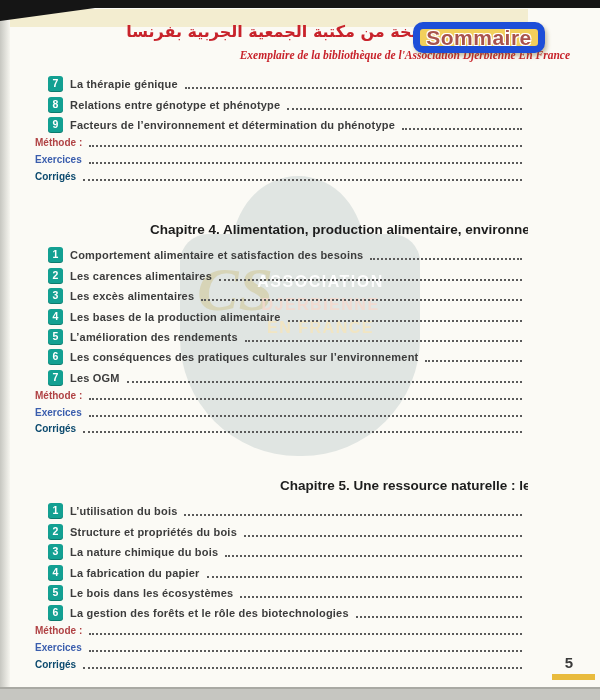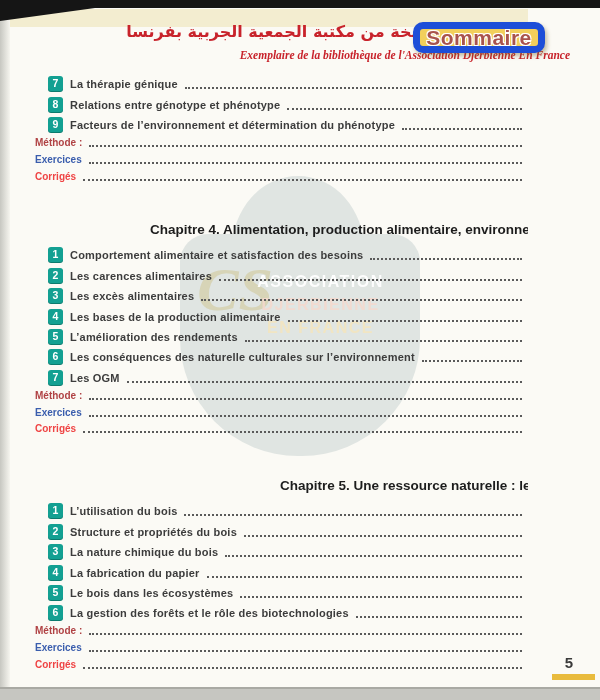--- a/index.html
+++ b/index.html
@@ -59,21 +59,21 @@
   .item-row { height:20.4px; padding-left:13px; }
   .extra-row { height:16.9px; }
   .badge { flex:0 0 15px; height:15px; margin-bottom:1px; background:#13a092;
     border-radius:3px; box-shadow:0 1px 0 #0b7b6e; color:#fff; font-size:10.5px;
     font-weight:bold; text-align:center; line-height:15px; }
   .item-row .label { margin-left:7px; font-size:11px; font-weight:bold; color:#3c3c3c;
     letter-spacing:.2px; white-space:nowrap; line-height:16px; }
   .extra-row .label { font-size:10px; font-weight:bold; white-space:nowrap; line-height:15px; }
   .label.methode { color:#b04244; }
   .label.exercices { color:#3a5dad; }
-  .label.corriges { color:#ef4444; }
+  .label.corriges { color:#0c4a6e; }
   .leader { flex:1 1 auto; border-bottom:2px dotted #5a5a5a; margin:0 6px 3px 7px; min-width:12px; }
   .page { flex:0 0 34px; text-align:right; font-size:12.5px; font-weight:bold;
     color:#333; line-height:16px; }
 
   
   .footer-page-num { position:absolute; right:27px; top:655px; font-size:15px;
     font-weight:bold; color:#3a3a3a; z-index:3; }
   .footer-accent-bar { position:absolute; left:552px; top:674px; width:43px; height:6px;
     background:#e9bb3d; z-index:3; }
 </style>
@@ -166,21 +166,21 @@
           <span class="page">108</span>
         </div>
         <div class="row item-row">
           <span class="badge">5</span>
           <span class="label">L’amélioration des rendements</span>
           <span class="leader"></span>
           <span class="page">110</span>
         </div>
         <div class="row item-row">
           <span class="badge">6</span>
-          <span class="label">Les conséquences des naturelle culturales sur l’environnement</span>
+          <span class="label">Les conséquences des pratiques culturales sur l’environnement</span>
           <span class="leader"></span>
           <span class="page">112</span>
         </div>
         <div class="row item-row">
           <span class="badge">7</span>
           <span class="label">Les OGM</span>
           <span class="leader"></span>
           <span class="page">114</span>
         </div>
         <div class="row extra-row">

